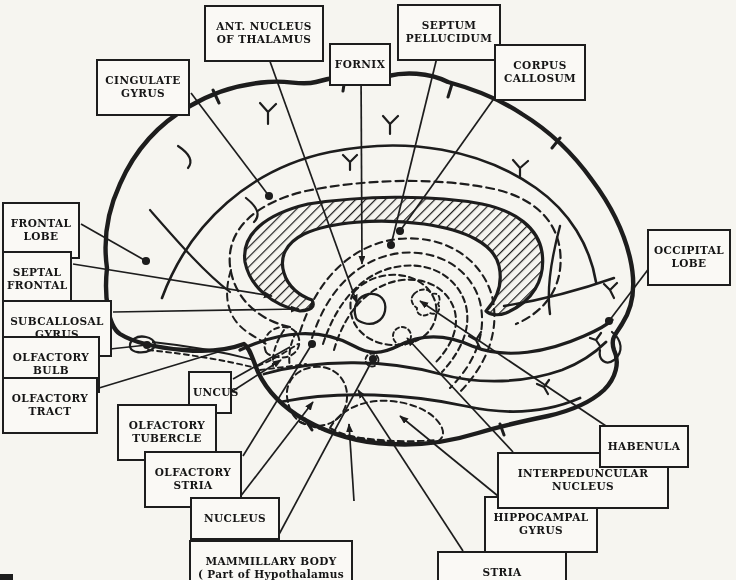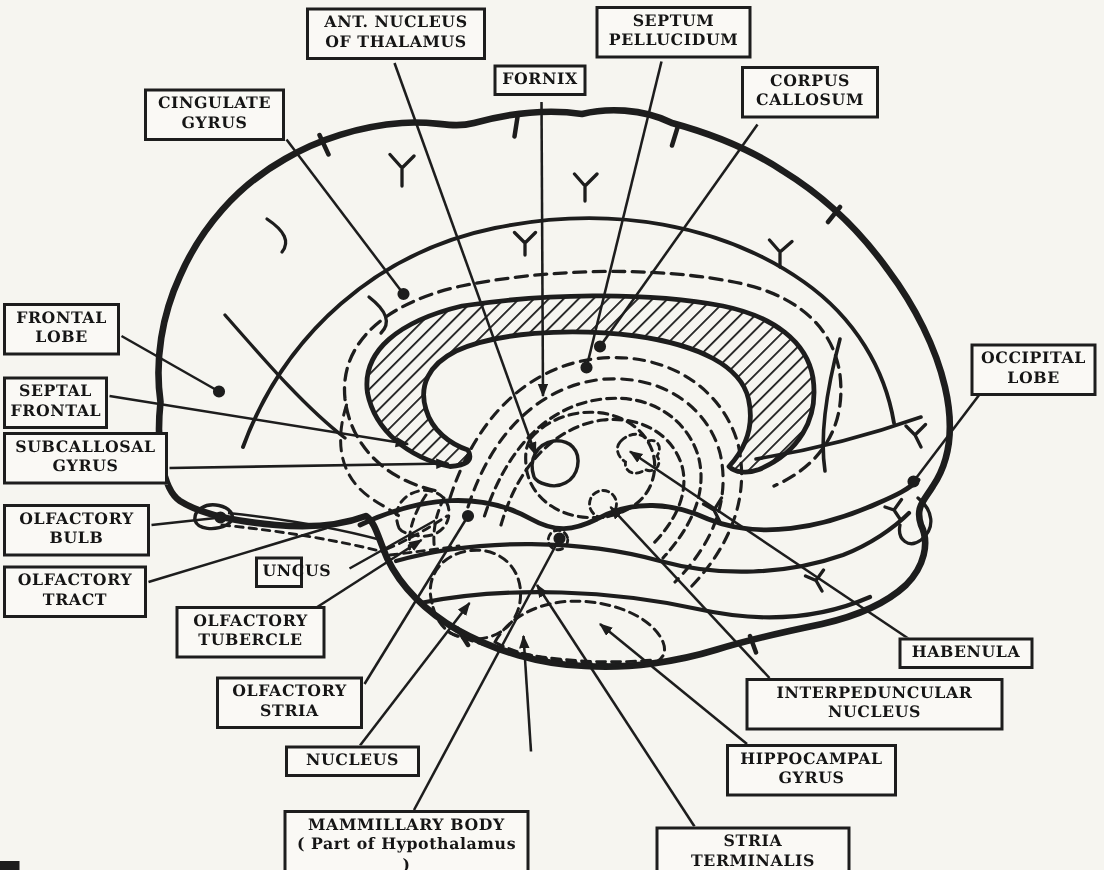--- a/index.html
+++ b/index.html
@@ -7,21 +7,21 @@
     position:relative;width:736px;height:580px;overflow:hidden;
     background:#f6f5f0;
     font-family:"DejaVu Serif", serif;
   }
   svg{position:absolute;left:0;top:0;}
   .label{
     position:absolute;box-sizing:border-box;
     border:2px solid #1d1d1d;background:#faf9f5;
     font-weight:700;font-size:10.5px;line-height:1.28;letter-spacing:0.4px;
     color:#151515;text-align:center;white-space:pre-line;
-    padding:2px 3px;
+    padding:13px 3px;
   }
   .ink{stroke:#1d1d1d;fill:none;}
 </style>
 </head>
 <body>
 
 <div id="stage">
 
 <svg width="736" height="580" viewBox="0 0 736 580">
   <defs>
@@ -201,27 +201,27 @@
 PELLUCIDUM</div>
 <div class="label" style="left:329px;top:43px;width:62px">FORNIX</div>
 <div class="label" style="left:494px;top:44px;width:92px">CORPUS
 CALLOSUM</div>
 <div class="label" style="left:96px;top:59px;width:94px">CINGULATE
 GYRUS</div>
 <div class="label" style="left:2px;top:202px;width:78px">FRONTAL
 LOBE</div>
 <div class="label" style="left:2px;top:251px;width:70px">SEPTAL
 FRONTAL</div>
-<div class="label" style="left:2px;top:288px;width:110px">SUBCALLOSAL
+<div class="label" style="left:2px;top:300px;width:110px">SUBCALLOSAL
 GYRUS</div>
 <div class="label" style="left:2px;top:336px;width:98px">OLFACTORY
 BULB</div>
 <div class="label" style="left:2px;top:377px;width:96px">OLFACTORY
 TRACT</div>
-<div class="label" style="left:170px;top:371px;width:32px">UNCUS</div>
+<div class="label" style="left:188px;top:371px;width:44px">UNCUS</div>
 <div class="label" style="left:117px;top:404px;width:100px">OLFACTORY
 TUBERCLE</div>
 <div class="label" style="left:144px;top:451px;width:98px">OLFACTORY
 STRIA</div>
 <div class="label" style="left:190px;top:497px;width:90px">NUCLEUS</div>
 <div class="label" style="left:189px;top:540px;width:164px">MAMMILLARY BODY
 ( Part of Hypothalamus )</div>
 <div class="label" style="left:484px;top:496px;width:114px">HIPPOCAMPAL
 GYRUS</div>
 <div class="label" style="left:437px;top:551px;width:130px">STRIA TERMINALIS</div>

